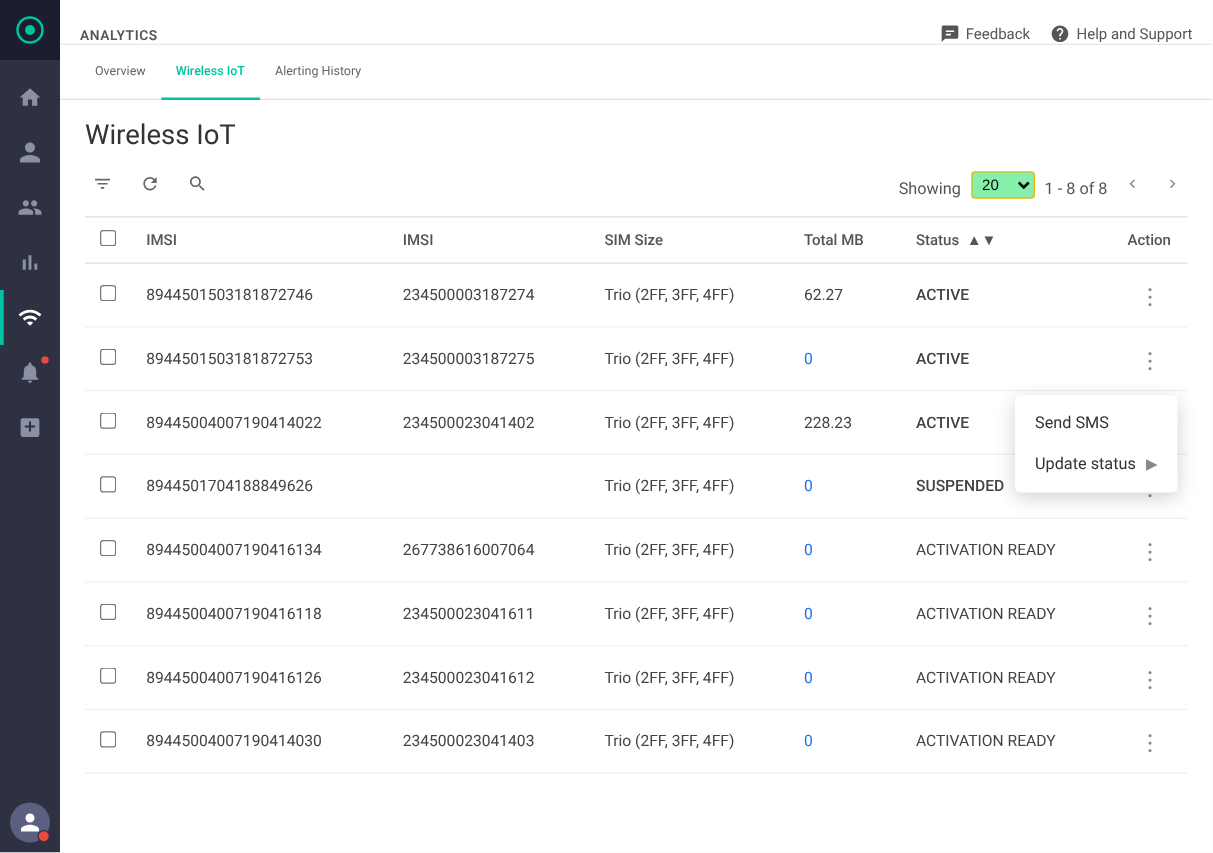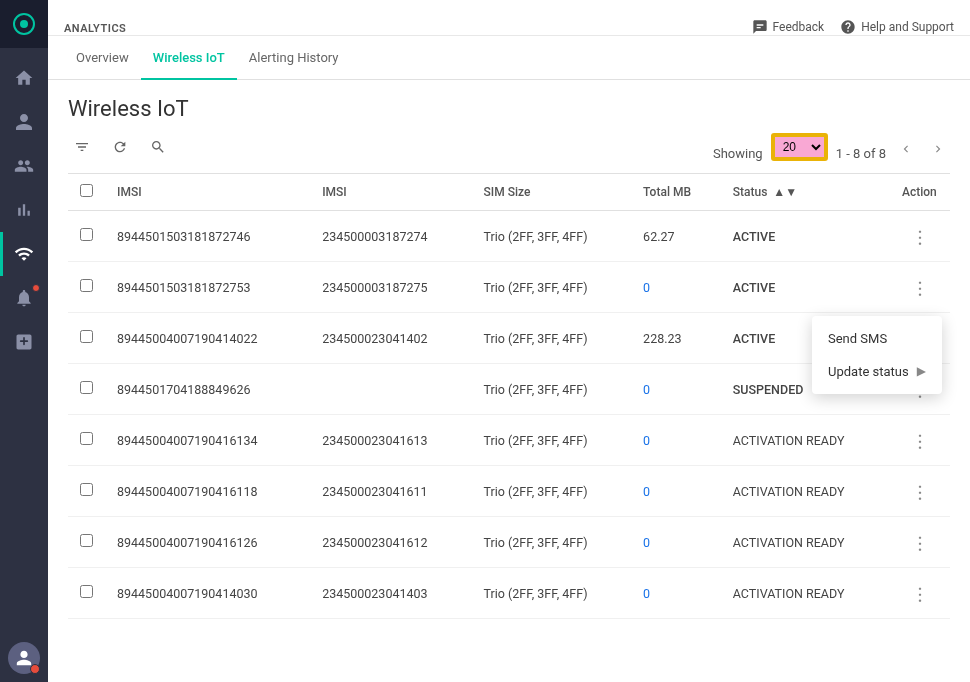--- a/index.html
+++ b/index.html
@@ -137,21 +137,21 @@
       border-bottom: 1px solid #e0e0e0;
       background: #fff;
       flex-shrink: 0;
       height: 44px;
     }
     .tab-item {
       padding: 0 12px;
       height: 44px;
       display: flex;
       align-items: center;
-      font-size: 13px;
+      font-size: 10px;
       color: #666;
       cursor: pointer;
       border-bottom: 2px solid transparent;
       margin-bottom: -1px;
     }
     .tab-item.active {
       color: #00c4a1;
       border-bottom: 2px solid #00c4a1;
       font-weight: 500;
     }
@@ -193,25 +193,25 @@
       border-radius: 3px;
     }
     .toolbar-right {
       display: flex;
       align-items: flex-end;
       gap: 8px;
       color: #555;
       font-size: 13px;
     }
     .page-select {
-      border: 4px solid #eab308;
+      border: 1px solid #eab308;
       border-radius: 3px;
       padding: 2px 4px;
       font-size: 12px;
-      background: #f9a8d4;
+      background: #86efac;
       cursor: pointer;
     }
     .pagination-info {
       color: #555;
       font-size: 13px;
     }
     .pagination-btn {
       width: 24px;
       height: 24px;
       display: flex;
@@ -498,21 +498,21 @@
       <td class="status-suspended">SUSPENDED</td>
       <td class="action-col">
         <div class="action-dots">︙</div>
       </td>
     </tr>
           <tr>
       <td class="cb-col">
         <input type="checkbox" style="">
       </td>
       <td>89445004007190416134</td>
-      <td>234500023041613</td>
+      <td>267738616007064</td>
       <td>Trio (2FF, 3FF, 4FF)</td>
       <td><span class="zero-val">0</span></td>
       <td class="status-activation-ready">ACTIVATION READY</td>
       <td class="action-col">
         <div class="action-dots">︙</div>
       </td>
     </tr>
           <tr>
       <td class="cb-col">
         <input type="checkbox" style="">

